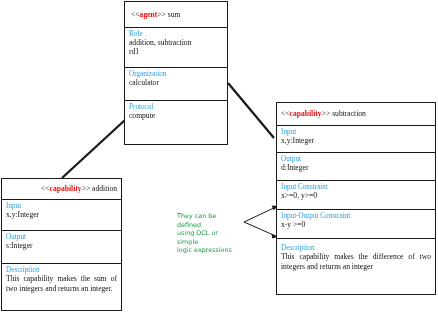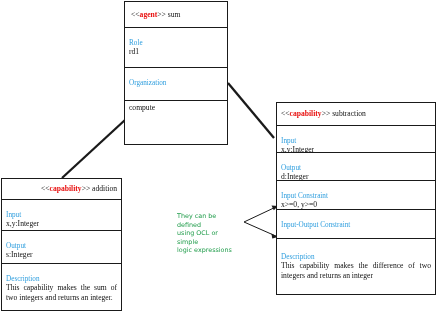--- a/index.html
+++ b/index.html
@@ -36,21 +36,20 @@
     overflow: hidden;
   }
   .compartment:last-child {
     border-bottom: none;
   }
   .sect-title {
     color: #2f9ede;
     font-size: 7.2px;
     line-height: 8.4px;
     white-space: nowrap;
-    margin-top: 9px;
   }
   .sect-body {
     color: #111111;
     font-size: 7.6px;
     line-height: 9px;
   }
   .sect-body.justify {
     text-align: justify;
     line-height: 9.6px;
   }
@@ -116,28 +115,31 @@
   <div class="uml-box" id="agent-box" style="left:124px; top:1px; width:104px; height:144px;">
     <div class="compartment header-comp left-align" style="height:26px;">
       <span class="stereo">
         <span>&lt;&lt;</span><b>agent</b><span>&gt;&gt;</span>
         <span class="nm">sum</span>
       </span>
     </div>
 
     <div class="compartment" style="height:40px;">
       <div class="sect-title">Role</div>
+      <div class="sect-body">addition, subtraction</div>
       <div class="sect-body">rd1</div>
     </div>
 
     <div class="compartment" style="height:33px;">
       <div class="sect-title">Organization</div>
+      <div class="sect-body">calculator</div>
     </div>
 
     <div class="compartment" style="height:45px;">
+      <div class="sect-title">Protocol</div>
       <div class="sect-body">compute</div>
     </div>
   </div>
 
   <div class="uml-box" id="addition-box" style="left:1px; top:178px; width:121px; height:133px;">
     <div class="compartment header-comp left-align" style="height:21px; padding-left:4px;justify-content:flex-end;">
       <span class="stereo">
         <span>&lt;&lt;</span><b>capability</b><span>&gt;&gt;</span>
         <span class="nm">addition</span>
       </span>
@@ -177,20 +179,21 @@
       <div class="sect-body">d:Integer</div>
     </div>
 
     <div class="compartment" style="height:29px;">
       <div class="sect-title">Input Constraint</div>
       <div class="sect-body">x&gt;=0, y&gt;=0</div>
     </div>
 
     <div class="compartment" style="height:29px;">
       <div class="sect-title">Input-Output Constraint</div>
+      <div class="sect-body">x-y &gt;=0</div>
     </div>
 
     <div class="compartment" style="height:53px; padding-top:5px;">
       <div class="sect-title">Description</div>
       <div class="sect-body justify">This capability makes the difference of two integers and returns an integer</div>
     </div>
   </div>
 
   <div class="note" style="left:177px; top:212px; width:62px;">They can be defined
 using OCL or simple

